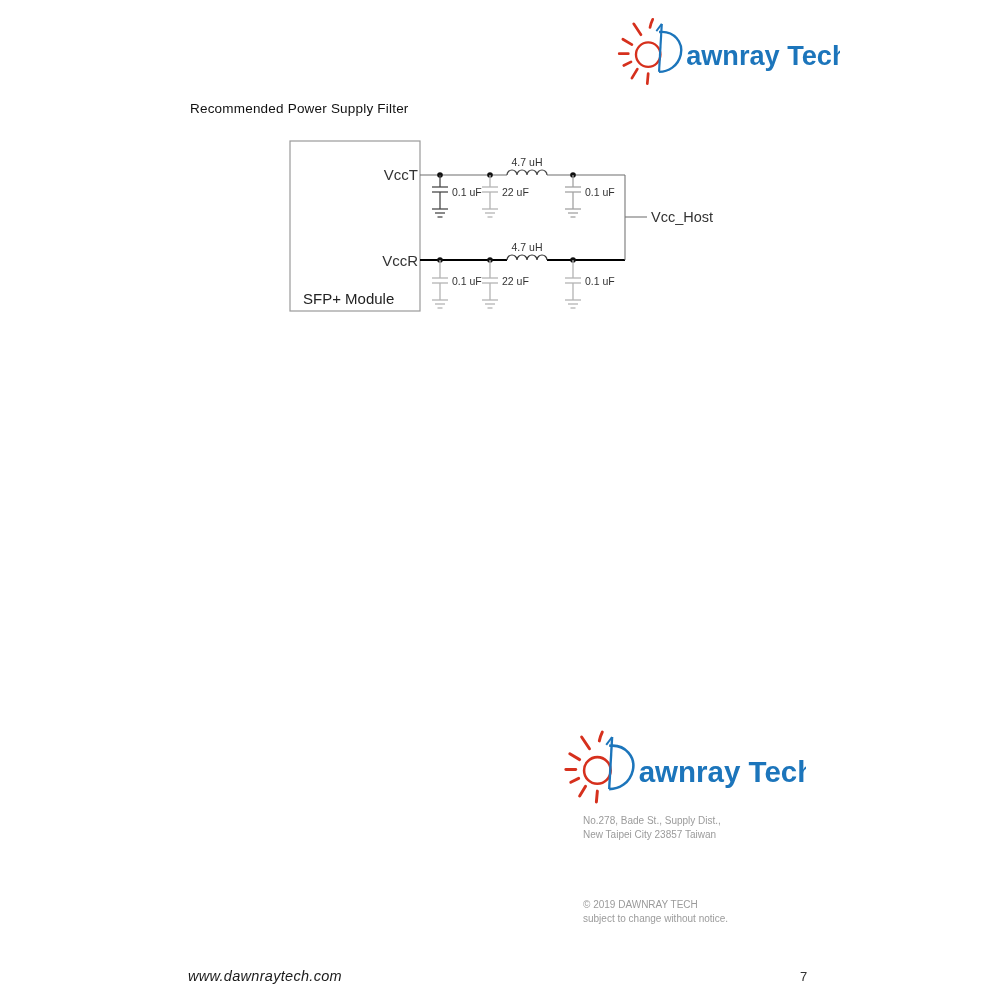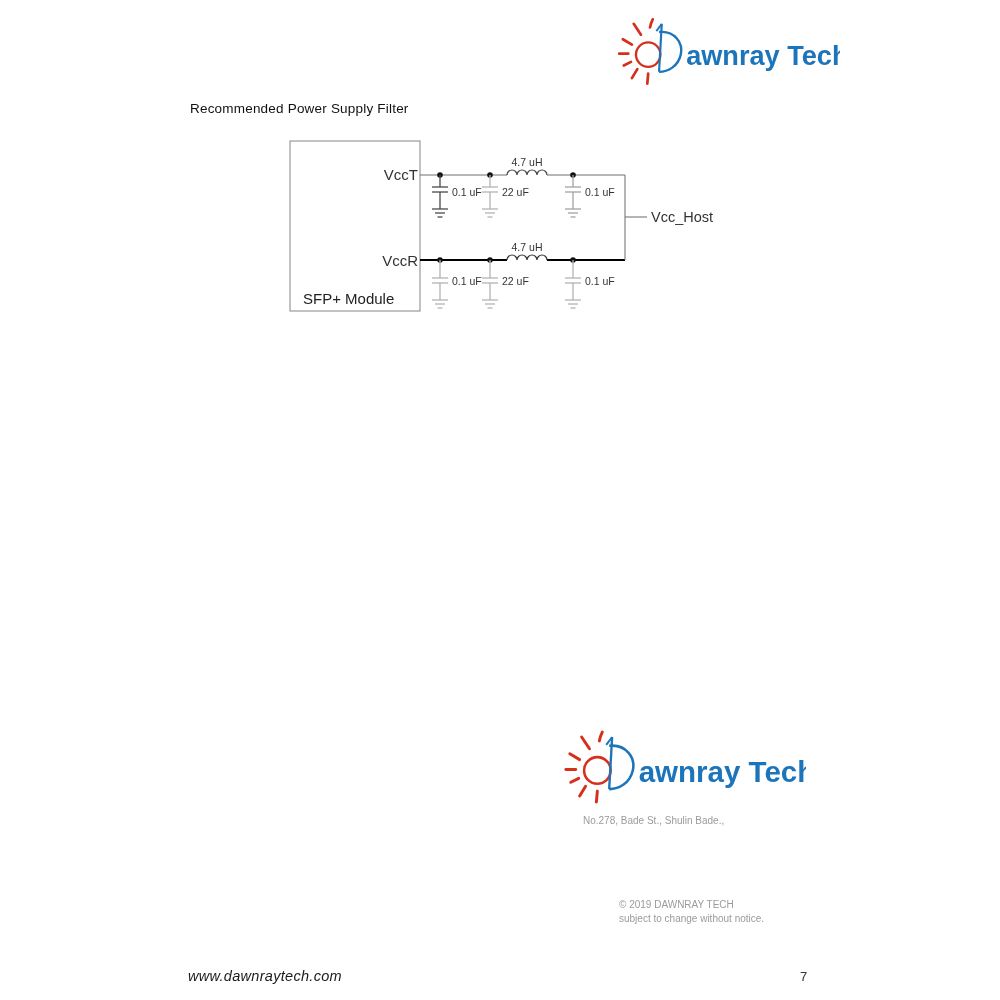--- a/index.html
+++ b/index.html
@@ -10,21 +10,21 @@
   .abs{position:absolute;}
   .heading{
     left:190px;top:101px;font-size:13.5px;font-weight:normal;color:#111;
     letter-spacing:.2px;
   }
   .addr{
     left:583px;top:814px;width:300px;font-size:10px;line-height:14px;color:#9b9b9b;
   }
   .addr div{white-space:nowrap;}
   .notice{
-    left:583px;top:898px;width:300px;font-size:10px;line-height:14px;color:#9b9b9b;margin-left:36px;
+    left:583px;top:898px;width:300px;font-size:10px;line-height:14px;color:#9b9b9b;
   }
   .footer-url{
     left:188px;top:968px;font-size:14.5px;color:#1a1a1a;letter-spacing:.3px;font-style:italic;
   }
   .page-num{
     left:800px;top:969px;font-size:13px;color:#333;
   }
   svg text{font-family:"Liberation Sans", sans-serif;}
   .logo-word{font-weight:bold;}
 </style>
@@ -165,21 +165,22 @@
     </g>
     <g stroke="#1c75bb" fill="none">
       <path d="M55,13 L49,21" stroke-width="2"></path>
       <path d="M55,13 L52,66" stroke-width="2.4"></path>
       <path d="M52,22 C69,20 79,34 76,47 C73,60 62,66 52,66" stroke-width="2.6"></path>
     </g>
     <text class="logo-word" x="82" y="59" font-size="30" fill="#1c75bb">awnray Tech</text>
   </svg>
 
   <div class="abs addr">
-    <div>No.278, Bade St., Shulin Bade.,</div>
+    <div>No.278, Bade St., Supply Dist.,</div>
+    <div>New Taipei City 23857 Taiwan</div>
   </div>
 
   <div class="abs notice">
     <div>© 2019 DAWNRAY TECH</div>
     <div>subject to change without notice.</div>
   </div>
 
   <div class="abs footer-url">www.dawnraytech.com</div>
   <div class="abs page-num">7</div>
 

